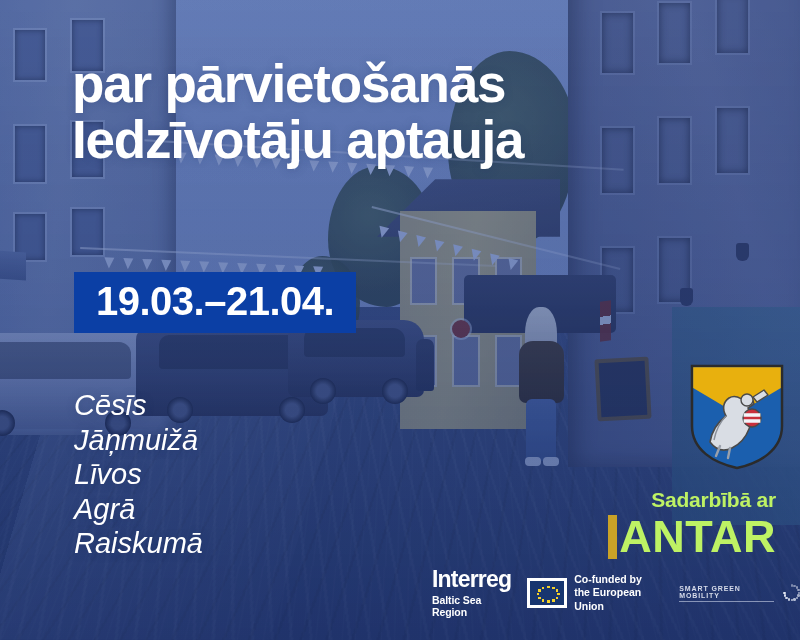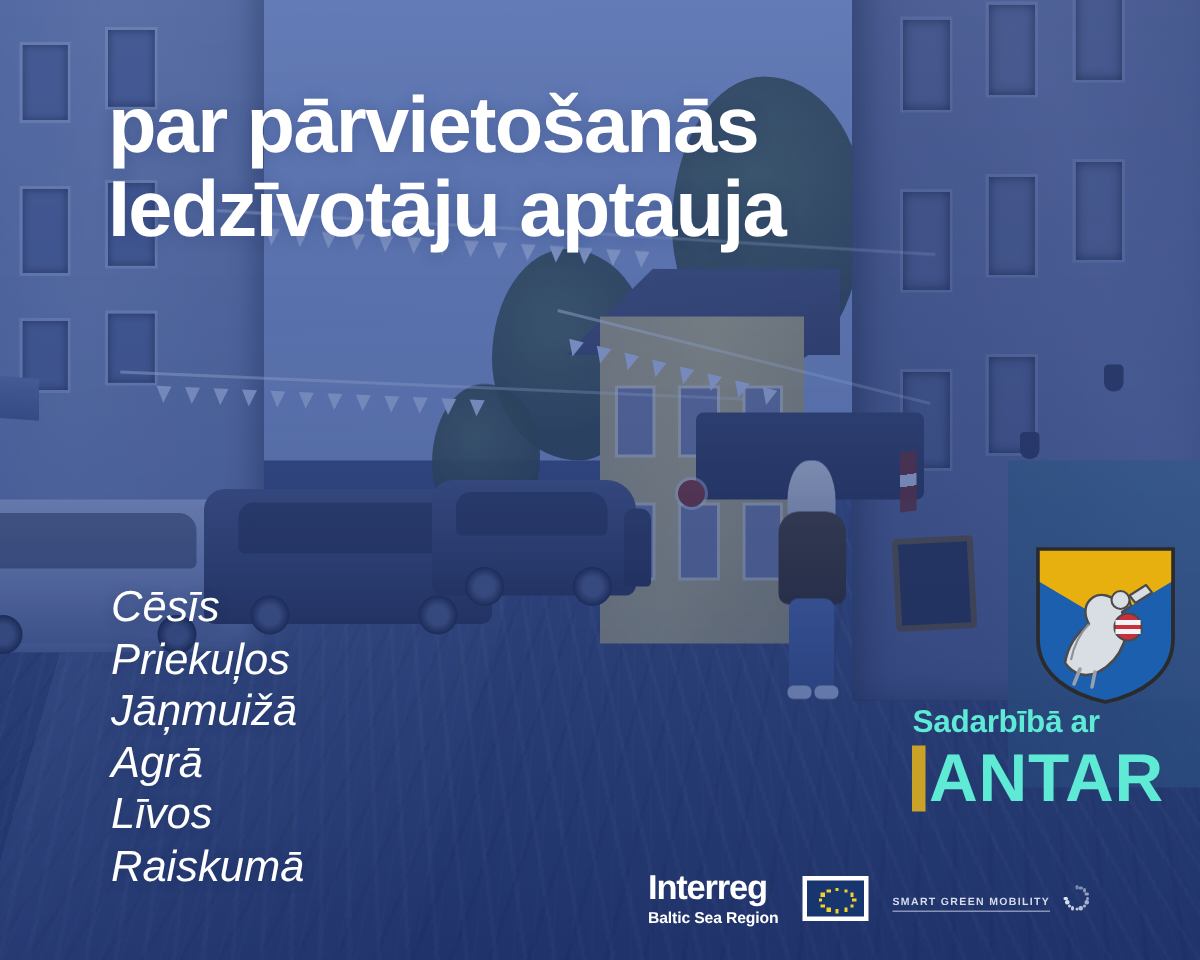--- a/index.html
+++ b/index.html
@@ -273,23 +273,23 @@
     top: 364px;
     width: 94px;
     height: 106px;
   }
   .coa svg { display: block; width: 100%; height: 100%; }
 
   
   .partner {
     position: absolute;
     right: 24px;
-    top: 470px;
-    text-align: left;
-    color: #5eead4;
+    top: 488px;
+    text-align: right;
+    color: #bef264;
   }
   .partner-label {
     font-size: 21px;
     font-weight: 700;
     letter-spacing: -0.2px;
     margin-bottom: 2px;
   }
   .kantar {
     font-size: 45px;
     font-weight: 700;
@@ -511,27 +511,27 @@
     <div class="tint2"></div>
   </div>
 
   <div class="content">
 
     <h1 class="headline">
       <span>par pārvietošanās</span>
       <span>Iedzīvotāju aptauja</span>
     </h1>
 
+    <div class="date-badge">19.03.–21.04.</div>
 
     <ul class="places">
       <li>Cēsīs</li>
-      <li>Priekuļos</li>
       <li>Jāņmuižā</li>
+      <li>Līvos</li>
       <li>Agrā</li>
-      <li>Līvos</li>
       <li>Raiskumā</li>
     </ul>
 
     <div class="coa">
       <svg viewBox="0 0 94 106" xmlns="http://www.w3.org/2000/svg">
         <path d="M2 2 H92 V62 C92 86 70 99 47 104 C24 99 2 86 2 62 Z" fill="#1B5FAE" stroke="#2b2b2b" stroke-width="2.5"></path>
         <path d="M3.2 3.2 H90.8 V24 L47 50 L3.2 24 Z" fill="#E8B00E"></path>
         <g>
           <path d="M20 78 C22 66 28 58 36 52 C32 45 33 38 39 34 C44 31 51 33 55 38 L62 34 L64 40 L58 44 C61 50 62 58 59 65 C56 73 50 80 42 84 C34 88 26 86 20 78 Z" fill="#D9DDE4" stroke="#4a4a4a" stroke-width="1.6" stroke-linejoin="round"></path>
           <path d="M36 52 C30 58 26 66 24 76" fill="none" stroke="#8a8f99" stroke-width="1.4"></path>
@@ -568,20 +568,24 @@
               <i style="left: 80%; top: 50%;"></i>
               <i style="left: 75.9808%; top: 65%;"></i>
               <i style="left: 65%; top: 75.9808%;"></i>
               <i style="left: 50%; top: 80%;"></i>
               <i style="left: 35%; top: 75.9808%;"></i>
               <i style="left: 24.0192%; top: 65%;"></i>
               <i style="left: 20%; top: 50%;"></i>
               <i style="left: 24.0192%; top: 35%;"></i>
               <i style="left: 35%; top: 24.0192%;"></i>
             </div>
+        </div>
+        <div class="eu-text">
+          <div>Co-funded by</div>
+          <div>the European Union</div>
         </div>
       </div>
 
       <div class="sumps">
         <div class="s1">SMART GREEN MOBILITY</div>
         <div class="swirl" id="swirl">
             <i style="left: 50%; top: 12%; opacity: 0.45;"></i>
             <i style="left: 64.542%; top: 14.8926%; opacity: 0.49;"></i>
             <i style="left: 76.8701%; top: 23.1299%; opacity: 0.53;"></i>
             <i style="left: 85.1074%; top: 35.458%; opacity: 0.58;"></i>

